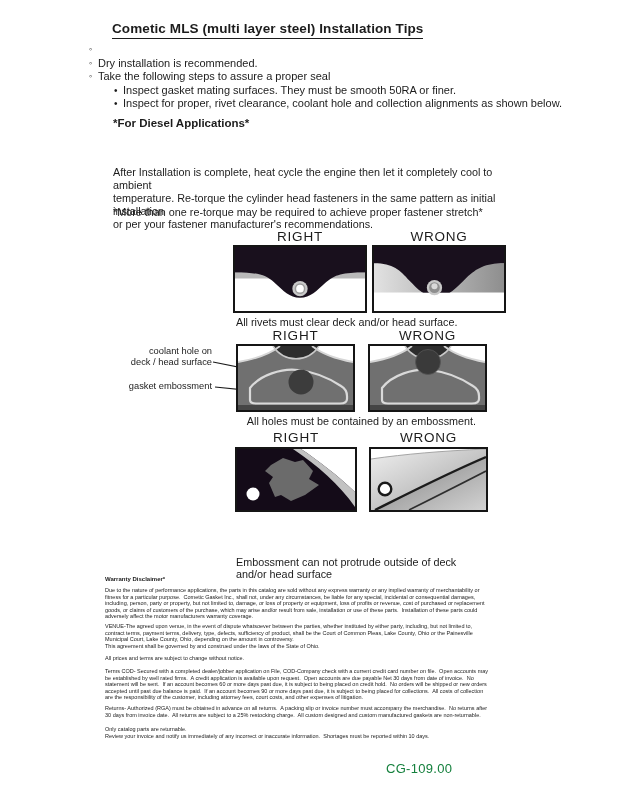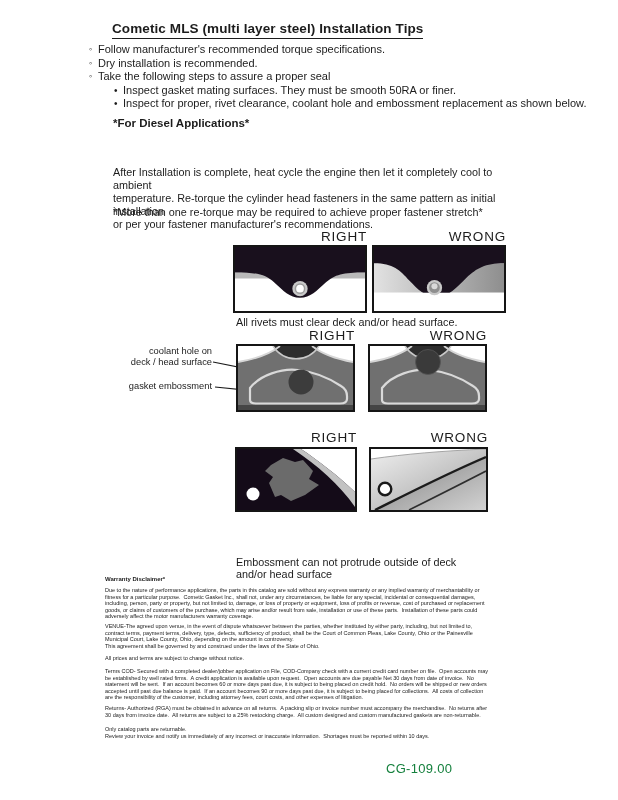--- a/index.html
+++ b/index.html
@@ -14,56 +14,55 @@
     border-bottom:1.5px solid #1c1c1c; padding-bottom:2px; letter-spacing:0.1px;
   }
   .bullets { left:89px; top:43px; font-size:11px; line-height:13.6px; }
   .b-row { display:flex; }
   .b-row.sub { margin-left:25px; }
   .b-marker { width:9px; flex:none; font-size:9px; line-height:13.6px; }
   .b-row.sub .b-marker { font-size:10px; }
   .diesel-head { left:113px; top:117px; font-size:11.5px; font-weight:bold; }
   .body-par { left:113px; width:408px; font-size:10.8px; line-height:12.9px; white-space:pre-wrap; }
   .p1 { top:134px; } .p2 { top:166px; } .p3 { top:206px; }
-  .rw-label { font-size:13.5px; letter-spacing:0.8px; text-align:right; }
+  .rw-label { font-size:13.5px; letter-spacing:0.8px; text-align:center; }
   .panel { border:2.5px solid #151515; background:#fff; }
   .panel svg { display:block; width:100%; height:100%; }
   .caption { font-size:10.8px; line-height:12.2px; white-space:pre-wrap; }
   .diag-label { font-size:9.3px; line-height:10.8px; text-align:right; white-space:pre-wrap; }
   .legal { left:105px; width:435px; font-size:5.5px; line-height:6.6px; white-space:pre-wrap; color:#222; }
   .legal-head { left:105px; top:576px; font-size:6px; font-weight:bold; }
   .footer-code { left:386px; top:761px; font-size:13px; letter-spacing:0.3px; color:#15803d; }
 </style>
 </head>
 <body>
 
 <div class="page">
 
   <div class="abs title">Cometic MLS (multi layer steel) Installation Tips</div>
 
   <div class="abs bullets">
     <div class="b-row">
       <span class="b-marker">◦</span>
-      <span>Follow manufacturer's recommended torque specifications.</span>
     </div>
     <div class="b-row">
       <span class="b-marker">◦</span>
       <span>Dry installation is recommended.</span>
     </div>
     <div class="b-row">
       <span class="b-marker">◦</span>
       <span>Take the following steps to assure a proper seal</span>
     </div>
     <div class="b-row sub">
       <span class="b-marker">•</span>
       <span>Inspect gasket mating surfaces.  They must be smooth 50RA or finer.</span>
     </div>
     <div class="b-row sub">
       <span class="b-marker">•</span>
-      <span>Inspect for proper, rivet clearance, coolant hole and embossment replacement as shown below.</span>
+      <span>Inspect for proper, rivet clearance, coolant hole and collection alignments as shown below.</span>
     </div>
   </div>
 
   <div class="abs diesel-head">*For Diesel Applications*</div>
   <div class="abs body-par p2">After Installation is complete, heat cycle the engine then let it completely cool to ambient
 temperature. Re-torque the cylinder head fasteners in the same pattern as initial installation
 or per your fastener manufacturer's recommendations.</div>
   <div class="abs body-par p3">*More than one re-torque may be required to achieve proper fastener stretch*</div>
 
   <div class="abs rw-label" style="left:233px;top:229px;width:134px;">RIGHT</div>
@@ -129,20 +128,21 @@
       <path d="M0,16 C18,13 32,8 42,0 L74,0 C84,8 98,13 115,16 L115,64 L0,64 Z" fill="#707070"></path>
       <path d="M35,0 C46,17 70,17 81,0 Z" fill="#2d2d2d"></path>
       <path d="M0,16 C18,13 32,8 42,0" fill="none" stroke="#d6d6d6" stroke-width="1.8"></path>
       <path d="M74,0 C84,8 98,13 115,16" fill="none" stroke="#d6d6d6" stroke-width="1.8"></path>
       <path d="M35,0 C46,17 70,17 81,0" fill="none" stroke="#c9c9c9" stroke-width="1.5"></path>
       <path d="M12,54 L12,42 C22,29 44,22 60,24 C78,26 94,34 103,40 C108,43 109,47 109,50 L109,53 C109,56 106,57.5 102,57.5 L18,57.5 C14,57.5 12,56.5 12,54 Z" fill="none" stroke="#d9d9d9" stroke-width="2.2" stroke-linejoin="round"></path>
       <circle cx="58" cy="16" r="12.5" fill="#3a3a3a" stroke="#565656" stroke-width="0.8"></circle>
       <rect x="0" y="59" width="115" height="5" fill="#454545"></rect>
     </svg>
   </div>
+  <div class="abs caption" style="left:236px;top:415px;width:251px;text-align:center;">All holes must be contained by an embossment.</div>
 
   <div class="abs rw-label" style="left:235px;top:430px;width:122px;">RIGHT</div>
   <div class="abs rw-label" style="left:369px;top:430px;width:119px;">WRONG</div>
 
   <div class="abs panel" style="left:235px;top:447px;width:122px;height:65px;border-width:2px;">
     <svg viewBox="0 0 118 61" preserveAspectRatio="none">
       <rect x="0" y="0" width="118" height="61" fill="#140b18"></rect>
       <path d="M64,0 L118,0 L118,43 C100,26 82,12 64,0 Z" fill="#ffffff"></path>
       <path d="M56,0 L64,0 C82,12 100,26 118,43 L118,58 C103,36 80,16 56,0 Z" fill="#c2c2c2"></path>
       <polygon points="34,16 46,9 58,13 66,11 76,22 72,30 82,36 68,46 54,52 44,46 38,48 32,34 36,28 28,22" fill="#6b6b6b"></polygon>

